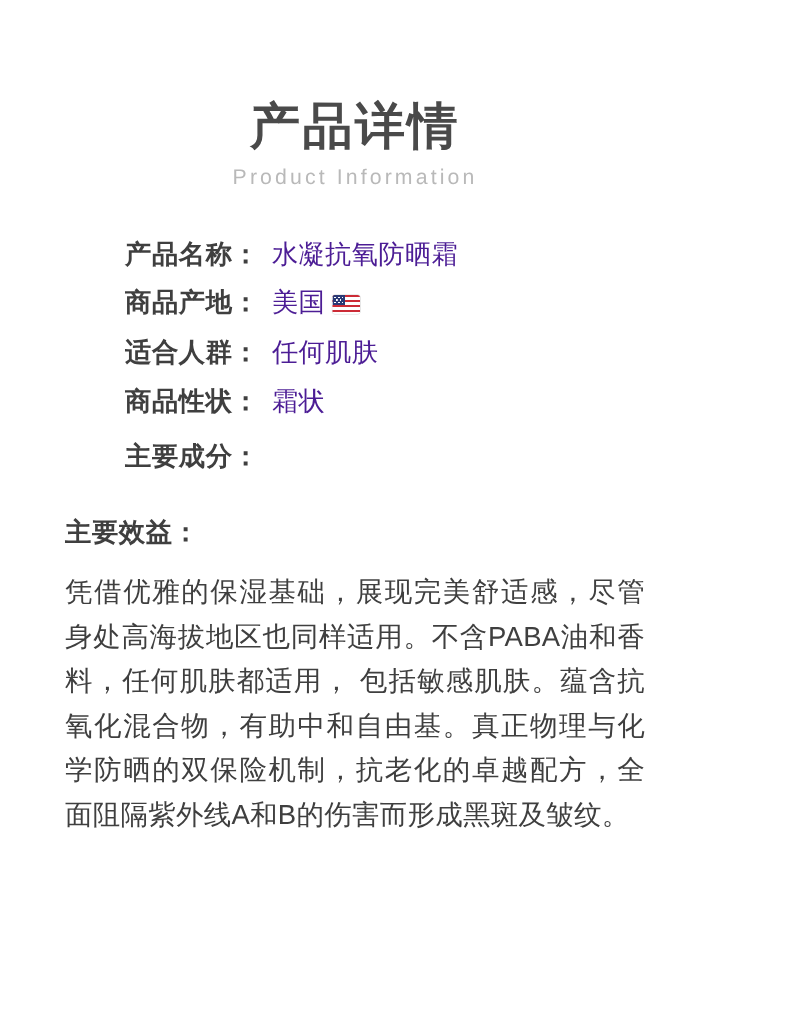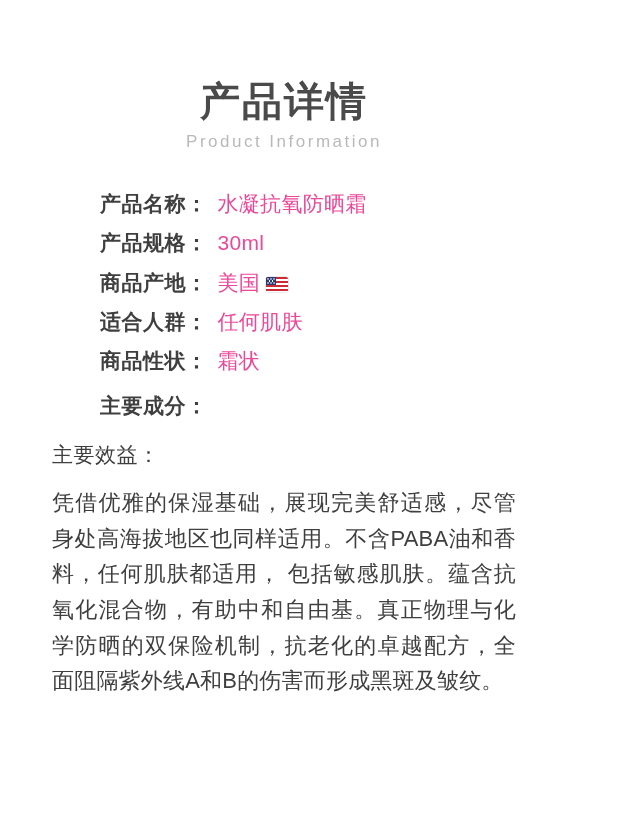--- a/index.html
+++ b/index.html
@@ -50,21 +50,21 @@
     line-height: 1.35;
   }
   .spec-label {
     font-weight: bold;
     color: #3f3f3f;
     white-space: nowrap;
     letter-spacing: 0.5px;
     margin-left: 48px;
   }
   .spec-value {
-    color: #ec4899;
+    color: #4c1d95;
     margin-left: 10px;
     letter-spacing: 0.3px;
   }
   .flag-icon {
     display: inline-block;
     width: 22px;
     height: 15px;
     position: relative;
     top: 2px;
     margin-left: 6px;
@@ -113,23 +113,23 @@
   .ingredients-row .spec-label {
     line-height: 1.5;
   }
   .ingredients-text {
     margin-left: 10px;
     color: #3f3f3f;
     letter-spacing: 0.3px;
   }
   .benefits-title {
     font-size: 21px;
-    font-weight: normal;
+    font-weight: bold;
     color: #3f3f3f;
-    margin-top: 20px;
+    margin-top: 30px;
     letter-spacing: 0.5px;
   }
   .benefits-body {
     font-size: 22px;
     line-height: 1.62;
     color: #3f3f3f;
     margin-top: 16px;
     letter-spacing: 0.2px;
     text-align: justify;
     text-justify: inter-character;
@@ -145,24 +145,20 @@
     <div class="title-sub">Product Information</div>
   </div>
 
   <div class="spec-list">
 
     <div class="spec-row">
       <span class="spec-label">产品名称：</span>
       <span class="spec-value">水凝抗氧防晒霜</span>
     </div>
 
-    <div class="spec-row">
-      <span class="spec-label">产品规格：</span>
-      <span class="spec-value">30ml</span>
-    </div>
 
     <div class="spec-row">
       <span class="spec-label">商品产地：</span>
       <span class="spec-value">美国</span>
       <span class="flag-icon"></span>
     </div>
 
     <div class="spec-row">
       <span class="spec-label">适合人群：</span>
       <span class="spec-value">任何肌肤</span>

